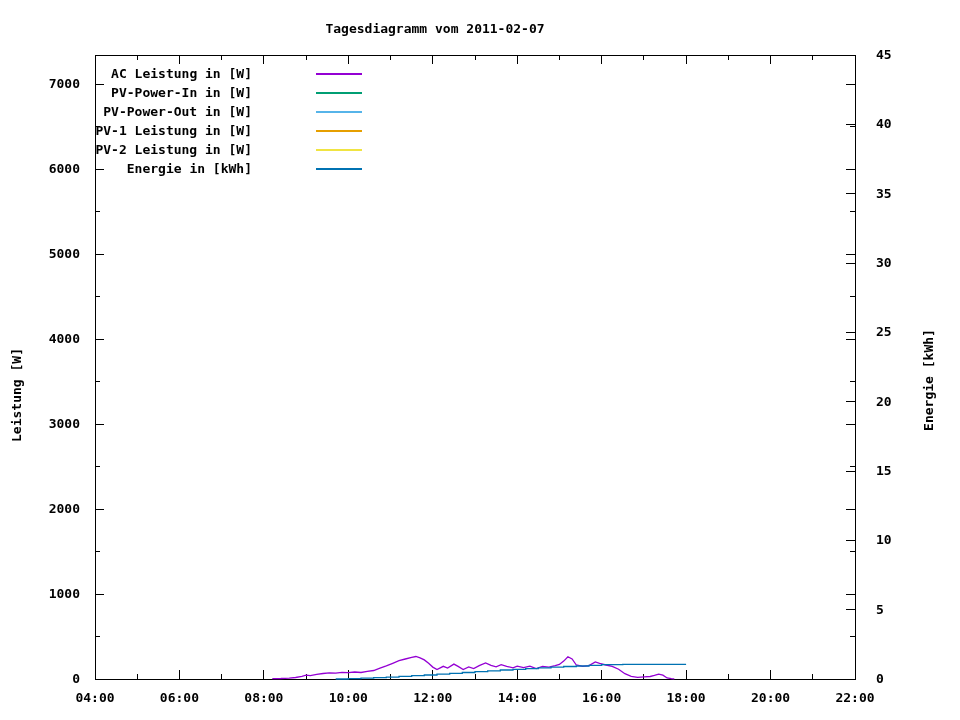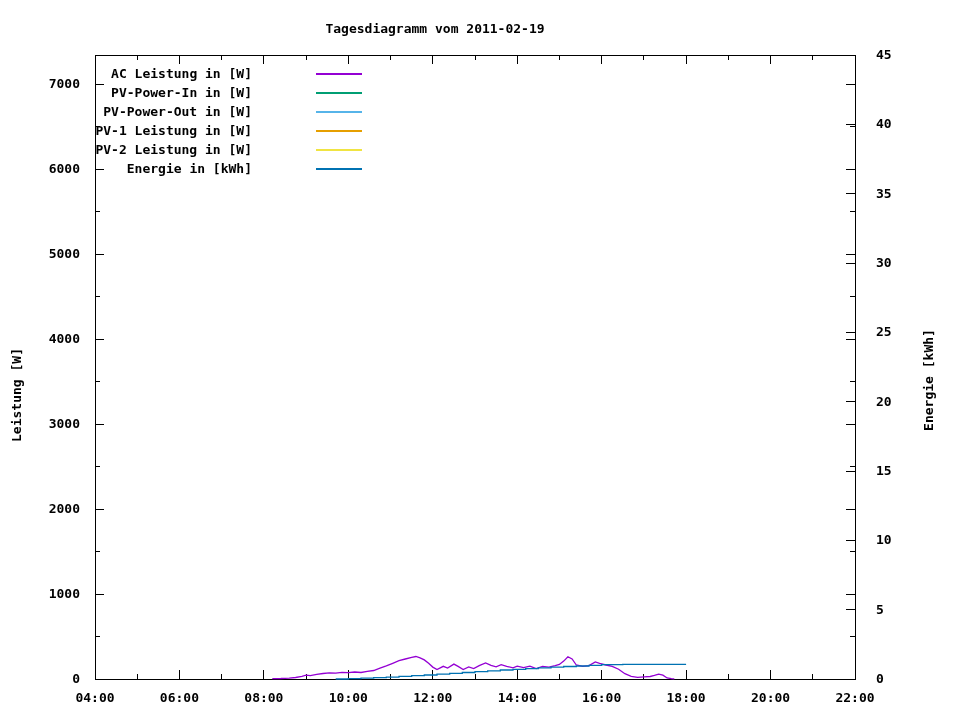--- a/index.html
+++ b/index.html
@@ -10,21 +10,21 @@
         font:bold 13px "DejaVu Sans Mono",monospace;}
   .ylab{position:absolute;white-space:nowrap;font:bold 13px "DejaVu Sans Mono",monospace;}
   .ylab-left{left:16px;top:395px;transform:translate(-50%,-50%) rotate(-90deg);}
   .ylab-right{left:928px;top:380px;transform:translate(-50%,-50%) rotate(-90deg);}
   text.tick-label{font:bold 13px "DejaVu Sans Mono",monospace;fill:#000;}
 </style>
 </head>
 <body>
 
 <div id="page">
-  <div class="chart-title">Tagesdiagramm vom 2011-02-19</div>
+  <div class="chart-title">Tagesdiagramm vom 2011-02-07</div>
   <div class="ylab ylab-left">Leistung [W]</div>
   <div class="ylab ylab-right">Energie [kWh]</div>
   <svg id="plot" width="960" height="720" viewBox="0 0 960 720">
       <rect x="95" y="55" width="760" height="624" fill="none" stroke="#000000" stroke-width="1" shape-rendering="crispEdges"></rect>
       <line x1="95" y1="679" x2="95" y2="670" stroke="#000000" stroke-width="1" shape-rendering="crispEdges"></line>
       <line x1="95" y1="55" x2="95" y2="64" stroke="#000000" stroke-width="1" shape-rendering="crispEdges"></line>
       <line x1="137.22222222222223" y1="679" x2="137.22222222222223" y2="674" stroke="#000000" stroke-width="1" shape-rendering="crispEdges"></line>
       <line x1="137.22222222222223" y1="55" x2="137.22222222222223" y2="60" stroke="#000000" stroke-width="1" shape-rendering="crispEdges"></line>
       <line x1="179.44444444444446" y1="679" x2="179.44444444444446" y2="670" stroke="#000000" stroke-width="1" shape-rendering="crispEdges"></line>
       <line x1="179.44444444444446" y1="55" x2="179.44444444444446" y2="64" stroke="#000000" stroke-width="1" shape-rendering="crispEdges"></line>

